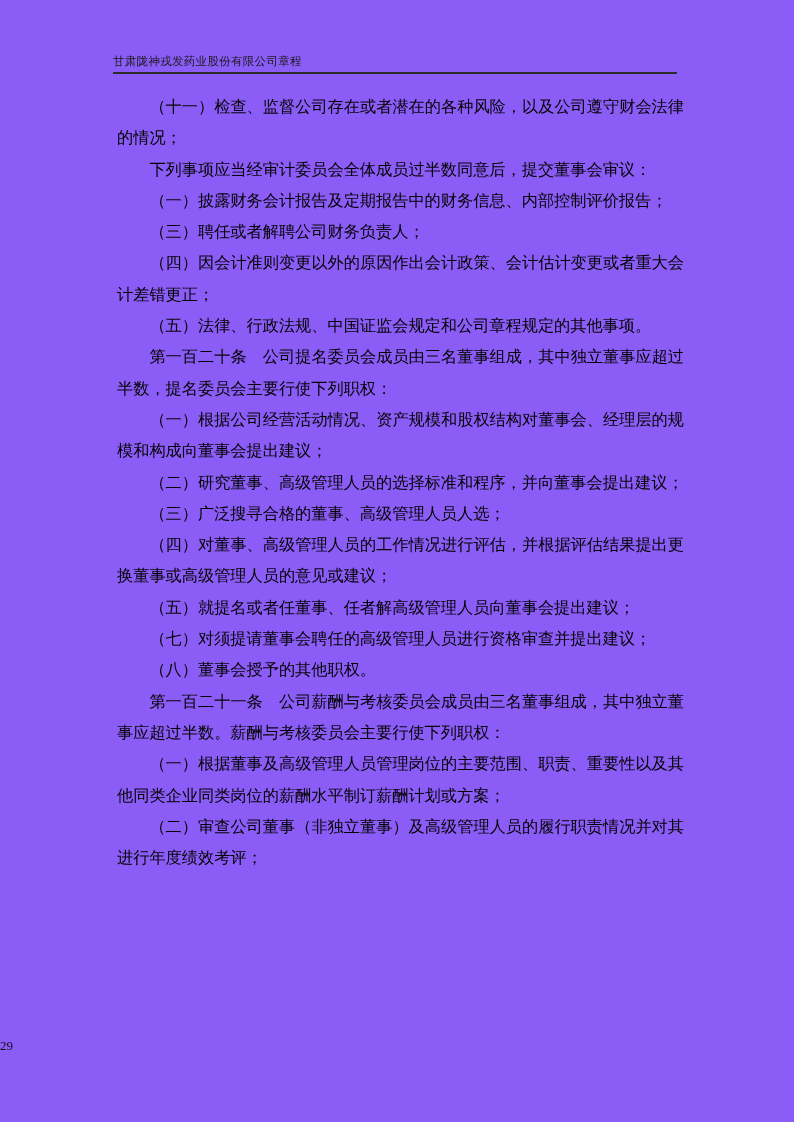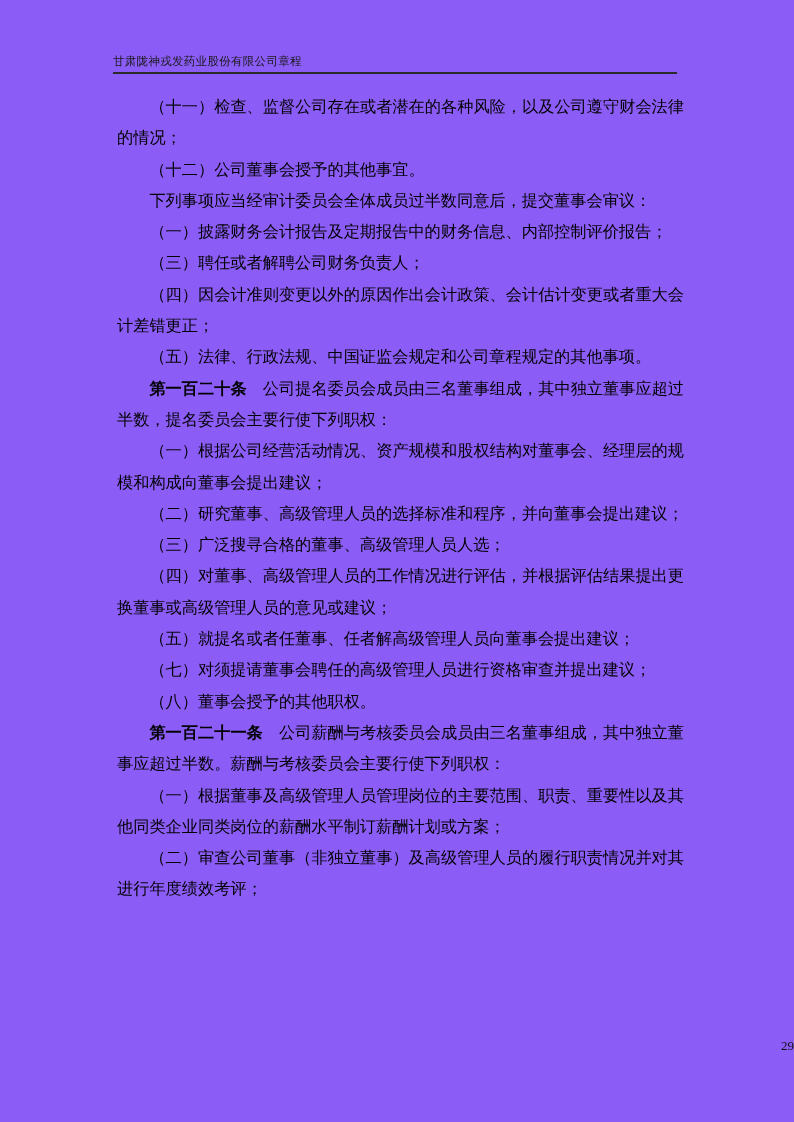--- a/index.html
+++ b/index.html
@@ -32,43 +32,42 @@
     font-size: 16.2px;
     line-height: 31.3px;
     color: #030303;
   }
   .doc-body p {
     margin: 0;
     text-indent: 2em;
     text-align: justify;
     text-justify: inter-ideograph;
   }
-  .doc-body b { font-weight: bold; margin-top: 40px; }
+  .doc-body b { font-weight: normal; margin-top: 40px; }
   .page-footer {
     position: absolute;
     left: 0;
     top: 1038px;
     width: 794px;
-    text-align: right;
+    text-align: left;
     font-size: 13px;
     color: #111111;
   }
 </style>
 </head>
 <body>
 
 <div class="page">
 
   <div class="page-header">
     <span>甘肃陇神戎发药业股份有限公司章程</span>
   </div>
 
   <main class="doc-body">
       <p><span>（十一）检查、监督公司存在或者潜在的各种风险，以及公司遵守财会法律的情况；</span></p>
-      <p><span>（十二）公司董事会授予的其他事宜。</span></p>
       <p><span>下列事项应当经审计委员会全体成员过半数同意后，提交董事会审议：</span></p>
       <p><span>（一）披露财务会计报告及定期报告中的财务信息、内部控制评价报告；</span></p>
       <p><span>（三）聘任或者解聘公司财务负责人；</span></p>
       <p><span>（四）因会计准则变更以外的原因作出会计政策、会计估计变更或者重大会计差错更正；</span></p>
       <p><span>（五）法律、行政法规、中国证监会规定和公司章程规定的其他事项。</span></p>
       <p><b>第一百二十条</b>　<span>公司提名委员会成员由三名董事组成，其中独立董事应超过半数，提名委员会主要行使下列职权：</span></p>
       <p><span>（一）根据公司经营活动情况、资产规模和股权结构对董事会、经理层的规模和构成向董事会提出建议；</span></p>
       <p><span>（二）研究董事、高级管理人员的选择标准和程序，并向董事会提出建议；</span></p>
       <p><span>（三）广泛搜寻合格的董事、高级管理人员人选；</span></p>
       <p><span>（四）对董事、高级管理人员的工作情况进行评估，并根据评估结果提出更换董事或高级管理人员的意见或建议；</span></p>

